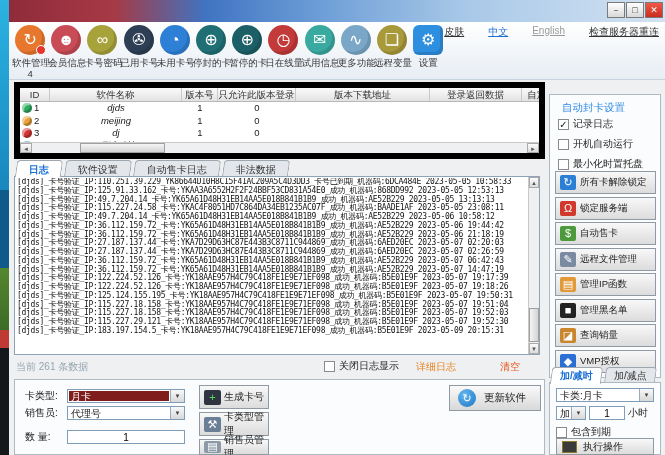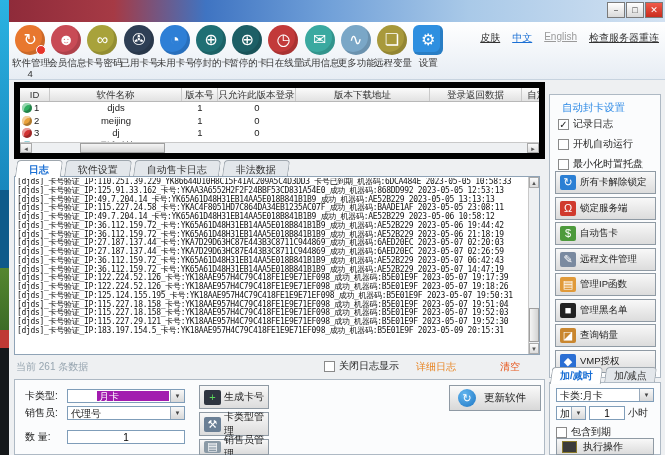--- a/index.html
+++ b/index.html
@@ -23,30 +23,30 @@
 
   
   .toolbar { position:absolute; left:9px; top:22px; width:656px; height:58px; background:linear-gradient(#ffffff,#e7edf4); border-bottom:1px solid #c7d3df; }
   .tools { position:absolute; left:3px; top:3px; display:flex; }
   .tool { width:36.2px; text-align:center; cursor:pointer; }
   .tool .circ { position:relative; width:30px; height:30px; margin:0 auto; border-radius:50%; color:#fff; font-size:16px; line-height:30px; text-align:center; box-shadow:inset -3px -3px rgba(0,0,0,.12); }
   .tool .circ.square { border-radius:6px; }
   .tool .circ.badged::after { content:""; position:absolute; right:-1px; bottom:0; width:8px; height:8px; border-radius:50%; background:#e6352b; border:1px solid #fff; }
   .tool .tlabel { display:block; margin-top:2px; font-size:9.5px; white-space:nowrap; color:#333; }
   .tool .tsub { display:block; font-size:9.5px; color:#333; line-height:8px; }
-  .toplinks { position:absolute; right:6px; top:9px; display:flex; gap:12px;text-align:center; }
+  .toplinks { position:absolute; right:6px; top:3px; display:flex; gap:24px;text-align:center; }
   .toplink { font-size:10px; text-decoration:underline; cursor:pointer; white-space:nowrap; }
 
   
   .tablebox { position:absolute; left:14px; top:82px; width:531px; height:77px; background:#fff; border:6px solid #000000; overflow:hidden; }
   .thead { display:flex; height:14px; background:linear-gradient(#fbfbfb,#e2e2e2); border-bottom:1px solid #b8b8b8; }
   .th { font-size:9.5px; color:#333; text-align:center; line-height:13px; border-right:1px solid #c9c9c9; overflow:hidden; white-space:nowrap; flex:0 0 auto; }
   .trow { display:flex; height:12.5px; cursor:pointer; }
   .td { font-size:9.5px; line-height:12px; text-align:center; white-space:nowrap; overflow:hidden; flex:0 0 auto; }
-  .c1{width:30px;} .c2{width:132px;} .c3{width:36px;} .c4{width:78px;} .c5{width:134px;} .c6{width:92px;} .c7{width:40px;}
+  .c1{width:30px;} .c2{width:132px;font-style:italic;} .c3{width:36px;} .c4{width:78px;} .c5{width:134px;} .c6{width:92px;} .c7{width:40px;}
   .td.c1 { display:flex; align-items:center; gap:2px; padding-left:2px; text-align:left; }
   .dot { width:10px; height:10px; border-radius:50%; box-shadow:inset -2px -2px rgba(0,0,0,.25), inset 2px 2px rgba(255,255,255,.5); }
   .hscroll { position:absolute; left:0; bottom:0; width:100%; height:11px; background:#eef0f2; border-top:1px solid #c9c9c9; }
   .sarrow { position:absolute; top:0; width:12px; height:10px; background:linear-gradient(#fbfbfb,#dcdcdc); border:1px solid #aaa; font-size:7px; line-height:9px; text-align:center; color:#555; cursor:pointer; }
   .sthumb { position:absolute; top:0; height:10px; background:linear-gradient(#f4f4f4,#d4d4d4); border:1px solid #9f9f9f; cursor:grab; }
 
   
   .tabs { position:absolute; left:16px; top:160px; display:flex; }
   .tab { position:relative; margin-right:3px; padding:2px 12px 1px; font-size:10px; color:#333; background:#e3e7eb; border:1px solid #9fa7ae; border-bottom:none; border-radius:4px 4px 0 0; transform:skewX(-8deg); cursor:pointer; }
   .tab span { display:inline-block; transform:skewX(8deg); }
@@ -68,21 +68,21 @@
   .lf-close { left:310px; top:2px; }
   .link-detail { position:absolute; left:402px; top:3px; color:#e8821e; cursor:pointer; }
   .link-clear { position:absolute; left:486px; top:3px; color:#e8581e; cursor:pointer; }
 
   
   .genbox { position:absolute; left:14px; top:379px; width:531px; height:76px; background:#fbfcfd; border:1px solid #aeb9c4; }
   .frow { position:absolute; left:10px; height:14px; display:flex; align-items:center; }
   .flabel { width:42px; font-size:10px; color:#222; }
   .combo { position:relative; width:118px; height:14px; background:#fff; border:1px solid #7f9db9; font-size:10px; line-height:12px; padding-left:2px; cursor:pointer; }
   .combo .sel { position:absolute; left:1px; top:1px; right:15px; bottom:1px; line-height:11px; padding-left:2px; }
-  .combo .sel.hl { background:#a21caf; color:#fff;margin-left:28px; }
+  .combo .sel.hl { background:#7f1d1d; color:#fff; }
   .combo .drop { position:absolute; right:0; top:0; width:14px; height:12px; background:linear-gradient(#f8f8f8,#d8d8d8); border-left:1px solid #9ab; font-size:6px; text-align:center; line-height:12px; color:#444; }
   .tinput { width:118px; height:14px; border:1px solid #7f9db9; font-size:10px; text-align:center; font-family:inherit; }
   .tinput.left { text-align:left; }
   .gbtn { position:absolute; left:184px; width:70px; height:24px; background:linear-gradient(#f8f8f8,#dcdcdc); border:1px solid #8f9aa4; display:flex; align-items:center; gap:3px; padding-left:4px; font-size:10px; cursor:pointer; }
   .gicon { width:17px; height:15px; border-radius:2px; color:#fff; font-size:11px; line-height:15px; text-align:center; flex:0 0 auto; }
   .updbtn { position:absolute; left:434px; top:5px; width:92px; height:26px; background:linear-gradient(#fafafa,#d8d8d8); border:1px solid #8f9aa4; display:flex; align-items:center; gap:8px; padding-left:8px; font-size:10.5px; cursor:pointer; }
   .updicon { width:18px; height:18px; border-radius:50%; background:radial-gradient(circle at 35% 30%,#63b6ef,#1d76c4); color:#fff; font-size:11px; line-height:18px; text-align:center; }
 
   
   .sidebox { position:absolute; left:549px; top:94px; width:112px; height:284px; background:#fbfcfd; border:1px solid #aeb9c4; }

